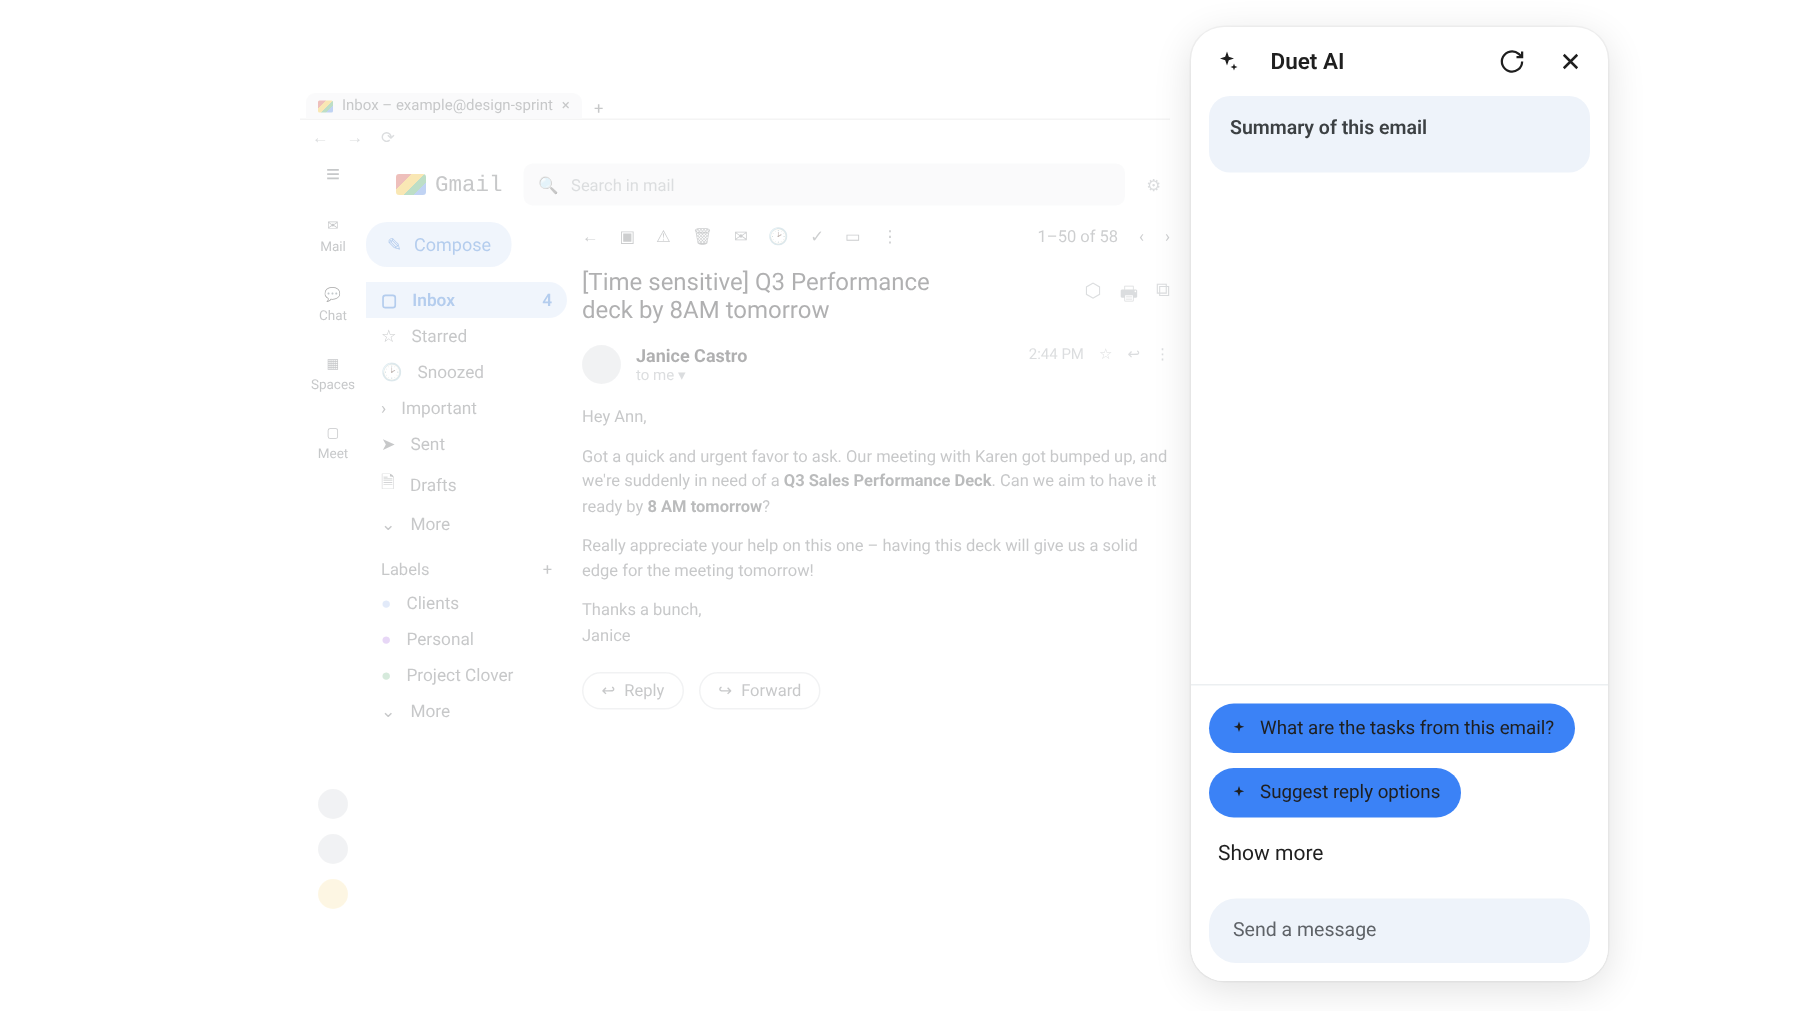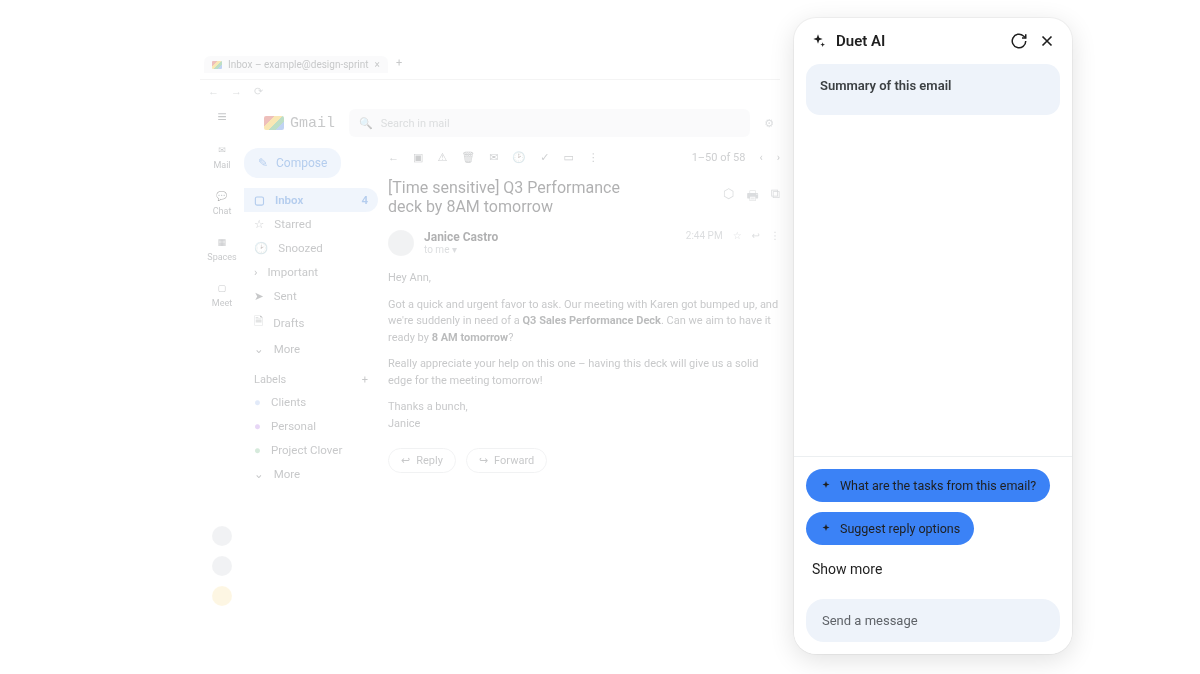--- a/index.html
+++ b/index.html
@@ -19,21 +19,21 @@
     top: 56px;
     width: 580px;
     height: 560px;
     opacity: 0.35;
     filter: grayscale(20%);
     color: #5f6368;
     font-size: 11px;
   }
   .browser-tab-bar {
     display: flex;
-    align-items: flex-start;
+    align-items: flex-end;
     gap: 8px;
     height: 24px;
     border-bottom: 1px solid #e0e0e0;
     padding-left: 4px;
   }
   .browser-tab {
     display: flex;
     align-items: center;
     background: #f1f3f4;
     border-radius: 6px 6px 0 0;
@@ -156,21 +156,21 @@
     height: 636px;
     background: #fff;
     border-radius: 22px;
     box-shadow: 0 6px 26px rgba(0,0,0,0.12), 0 0 0 1px rgba(0,0,0,0.04);
     display:flex; flex-direction:column;
     overflow:hidden;
   }
   .duet-header {
     display: flex; align-items: center;
     padding: 14px 16px;
-    gap: 10px;
+    gap: 21px;
   }
   .sparkle { width:16px; height:16px; color:#1f1f1f; flex:none;}
   .duet-title { font-size: 15px; font-weight: 600; color:#1f1f1f; }
   .duet-header .sp { flex:1; }
   .duet-header .hicon { width:18px; height:18px; color:#1f1f1f; cursor:pointer; }
 
   .duet-content { flex:1; padding: 0 12px; }
   .summary-card {
     background: #eef3fa;
     border-radius: 14px;

